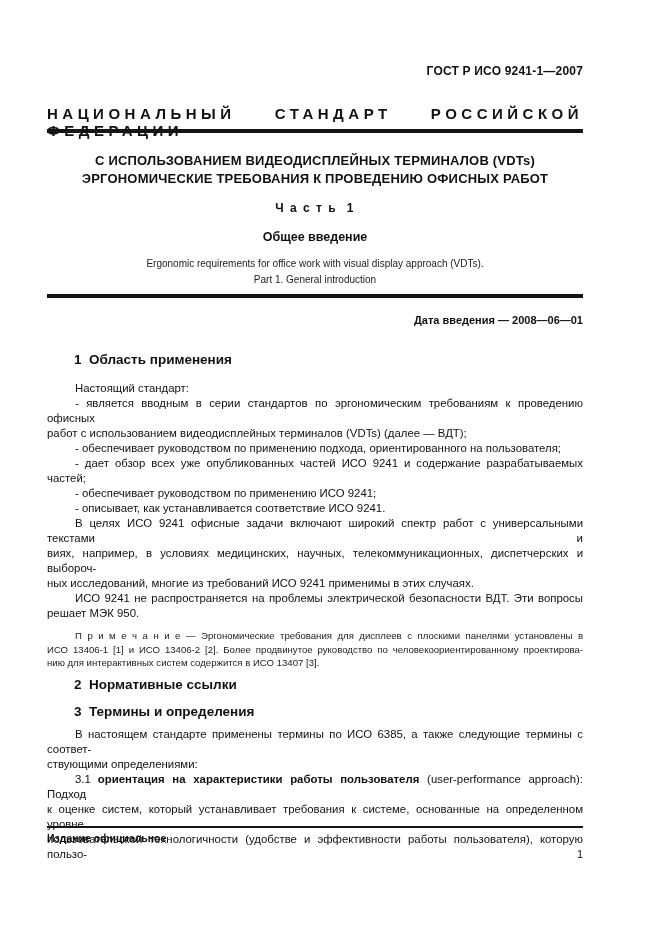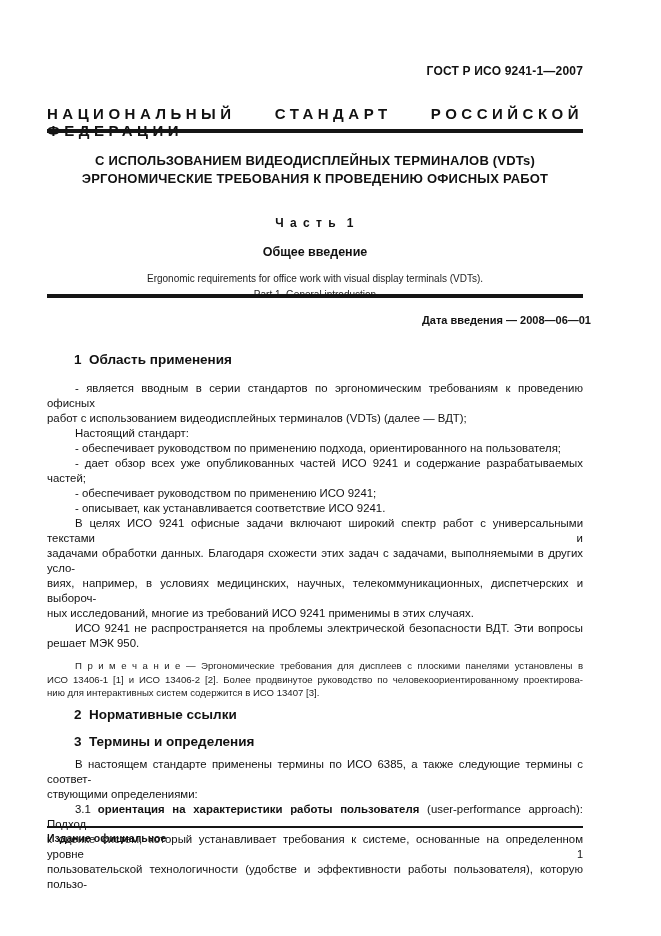--- a/index.html
+++ b/index.html
@@ -17,25 +17,25 @@
     font-size:12px;font-weight:bold;letter-spacing:.2px;}
   .fed-line{position:absolute;top:105px;left:0;width:100%;
     font-size:15px;font-weight:bold;letter-spacing:4.5px;
     text-align:justify;text-align-last:justify;}
   .rule-thick{position:absolute;left:0;width:100%;height:4px;background:#151515;}
   .rule1{top:129px;}
   .rule2{top:294px;}
 
   .title-block{position:absolute;top:152px;left:0;width:100%;text-align:center;}
   .title-ru{font-size:13px;font-weight:bold;line-height:18px;letter-spacing:.2px;}
-  .part-label{margin-top:28px;font-size:12px;font-weight:bold;letter-spacing:1.5px;line-height:15px;white-space:pre-wrap;}
+  .part-label{margin-top:13px;font-size:12px;font-weight:bold;letter-spacing:1.5px;line-height:15px;white-space:pre-wrap;}
   .part-subtitle{margin-top:13px;font-size:12.5px;font-weight:bold;line-height:16px;}
   .title-en{margin-top:11px;font-size:10px;line-height:15.5px;color:#1c1c1c;}
 
-  .eff-date{position:absolute;top:314px;left:8px;width:100%;text-align:right;
+  .eff-date{position:absolute;top:314px;left:0;width:100%;text-align:right;
     font-size:11px;font-weight:bold;white-space:pre-wrap;}
 
   .body{position:absolute;top:351px;left:0;width:100%;
     font-size:11.4px;line-height:15px;}
   .sec-h{font-size:13.5px;font-weight:bold;line-height:17px;white-space:pre-wrap;
     text-indent:27px;margin:0 0 13px 0;}
   .sec-h.h2{margin-top:6px;margin-bottom:10px;}
   .sec-h.h3{margin-top:8px;margin-bottom:7px;}
   .para{margin:0;}
   .tline{text-align:justify;text-align-last:justify;}
@@ -57,55 +57,54 @@
     <div class="doc-code">ГОСТ Р ИСО 9241-1—2007</div>
     <div class="fed-line">НАЦИОНАЛЬНЫЙ СТАНДАРТ РОССИЙСКОЙ ФЕДЕРАЦИИ</div>
     <div class="rule-thick rule1"></div>
 
     <div class="title-block">
       <div class="title-ru">С ИСПОЛЬЗОВАНИЕМ ВИДЕОДИСПЛЕЙНЫХ ТЕРМИНАЛОВ (VDTs)</div>
       <div class="title-ru">ЭРГОНОМИЧЕСКИЕ ТРЕБОВАНИЯ К ПРОВЕДЕНИЮ ОФИСНЫХ РАБОТ</div>
       <div class="part-label">Ч а с т ь  1</div>
       <div class="part-subtitle">Общее введение</div>
       <div class="title-en">
-        <div>Ergonomic requirements for office work with visual display terminals (VDTs).</div>
+        <div>Ergonomic requirements for office work with visual display approach (VDTs).</div>
         <div>Part 1. General introduction</div>
       </div>
     </div>
 
     <div class="rule-thick rule2"></div>
 
     <div class="eff-date">Дата введения — 2008—06—01</div>
 
     <div class="body">
 
       <div class="sec-h">1  Область применения</div>
       <div>
           <div class="para">
+            <div class="tline first last">Настоящий стандарт:</div>
+          </div>
+          <div class="para">
             <div class="tline first">- является вводным в серии стандартов по эргономическим требованиям к проведению офисных</div>
             <div class="tline last">работ с использованием видеодисплейных терминалов (VDTs) (далее — ВДТ);</div>
-          </div>
-          <div class="para">
-            <div class="tline first last">Настоящий стандарт:</div>
           </div>
           <div class="para">
             <div class="tline first last">- обеспечивает руководством по применению подхода, ориентированного на пользователя;</div>
           </div>
           <div class="para">
             <div class="tline first last">- дает обзор всех уже опубликованных частей ИСО 9241 и содержание разрабатываемых частей;</div>
           </div>
           <div class="para">
             <div class="tline first last">- обеспечивает руководством по применению ИСО 9241;</div>
           </div>
           <div class="para">
             <div class="tline first last">- описывает, как устанавливается соответствие ИСО 9241.</div>
           </div>
           <div class="para">
             <div class="tline first">В целях ИСО 9241 офисные задачи включают широкий спектр работ с универсальными текстами и</div>
-            <div class="tline">задачами обработки данных. Благодаря схожести этих задач с задачами, выполняемыми в других усло-</div>
             <div class="tline">виях, например, в условиях медицинских, научных, телекоммуникационных, диспетчерских и выбороч-</div>
             <div class="tline last">ных исследований, многие из требований ИСО 9241 применимы в этих случаях.</div>
           </div>
           <div class="para">
             <div class="tline first">ИСО 9241 не распространяется на проблемы электрической безопасности ВДТ. Эти вопросы</div>
             <div class="tline last">решает МЭК 950.</div>
           </div>
         </div>
       <div class="note">
           <div class="para">

